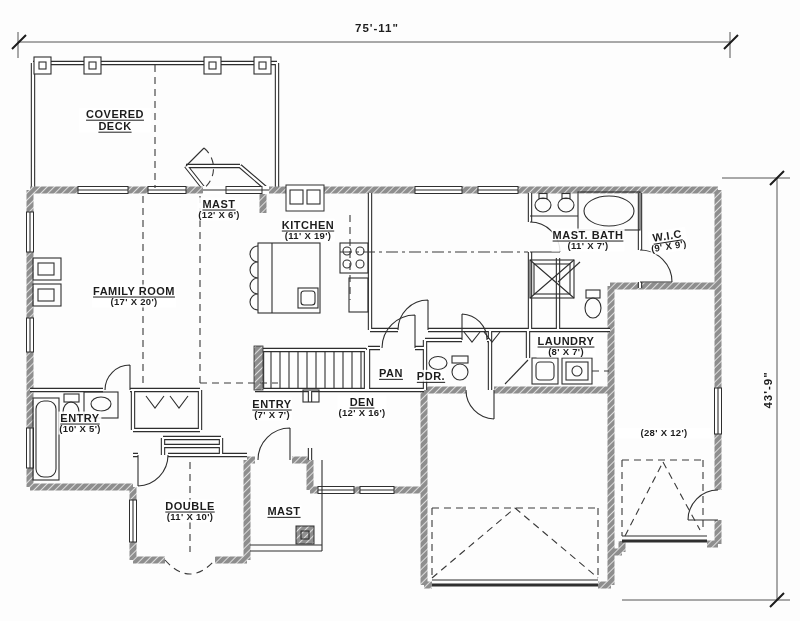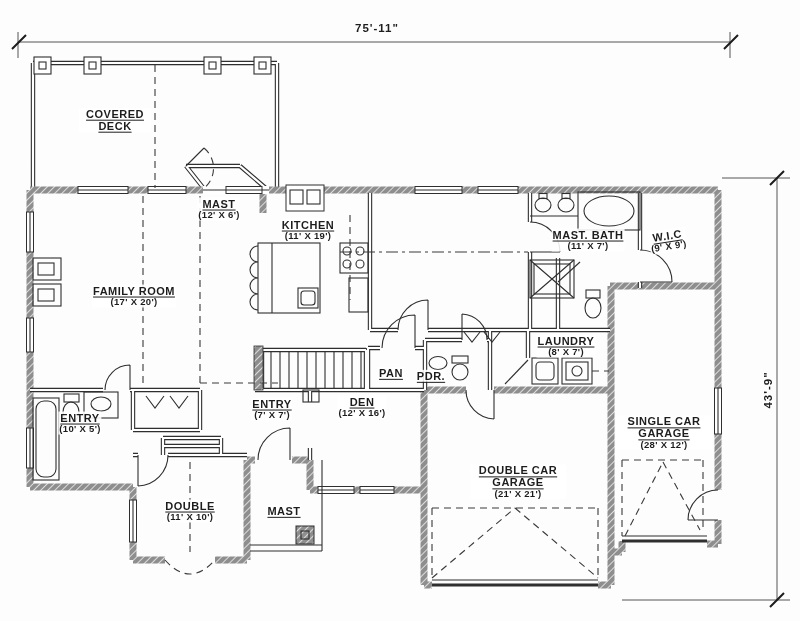--- a/index.html
+++ b/index.html
@@ -335,23 +335,18 @@
     <div class="rdims">(10' X 5')</div>
   </div>
   <div class="room-label" style="left:190px;top:511px">
     <div class="rname">DOUBLE</div>
     <div class="rdims">(11' X 10')</div>
   </div>
   <div class="room-label" style="left:284px;top:511px">
     <div class="rname">MAST</div>
 
   </div>
-  <div class="room-label" style="left:518px;top:482px;width:94px">
-    <div class="rname">DOUBLE CAR GARAGE</div>
-    <div class="rdims">(21' X 21')</div>
-  </div>
   <div class="room-label" style="left:664px;top:433px;width:94px">
-    <div class="rname">SINGLE CAR GARAGE</div>
     <div class="rdims">(28' X 12')</div>
   </div>
 </div>
 
 </div>
 
 </body></html>

